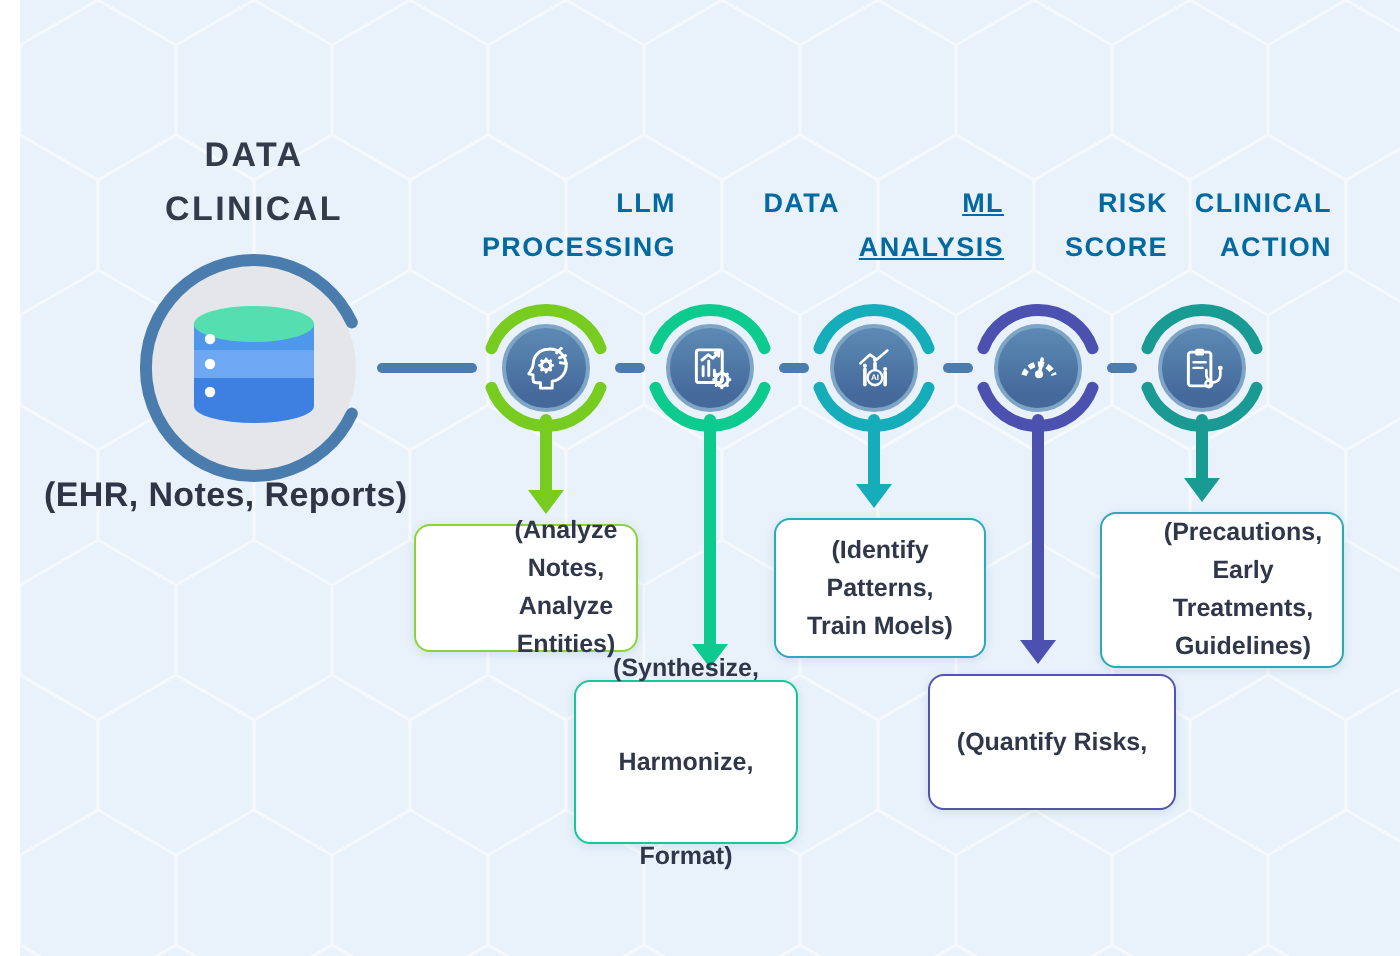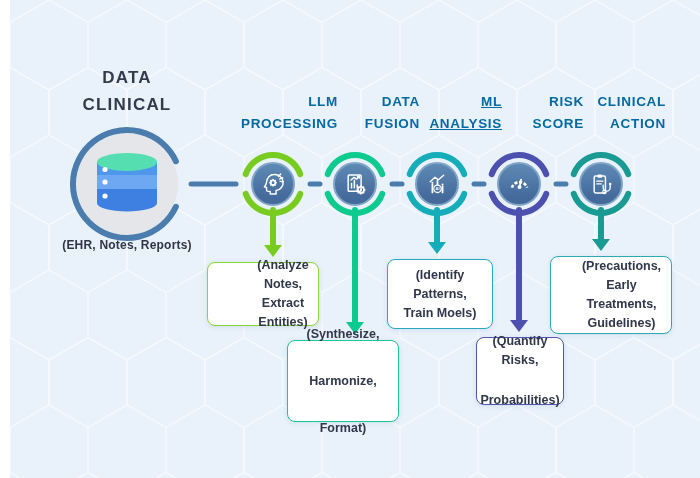--- a/index.html
+++ b/index.html
@@ -4,21 +4,21 @@
 <style>
   html,body{margin:0;padding:0;}
   body{font-family:"Liberation Sans","DejaVu Sans",sans-serif;}
   #stage{position:relative;width:700px;height:478px;overflow:hidden;background:#e9f2fb;margin-left:10px;}
   .abs{position:absolute;}
   svg{display:block;}
 
   
   .src-title{left:37px;top:64px;width:160px;text-align:center;font-size:17px;font-weight:bold;
              color:#333b4b;letter-spacing:1.2px;line-height:27px;}
-  .src-sub{left:12px;top:238px;width:210px;text-align:center;font-size:12px;font-weight:bold;
+  .src-sub{left:12px;top:238px;width:210px;font-size:17px;font-weight:bold;
            color:#2f3545;letter-spacing:0.2px;}
   .stage-label{top:91px;width:130px;text-align:right;font-size:13.5px;font-weight:bold;
                color:#0369a1;letter-spacing:0.7px;line-height:22px;}
   .stage-label span{display:block;}
   .label-0{left:198px;} .label-1{left:280px;} .label-2{left:362px;text-decoration:underline;} .label-3{left:444px;} .label-4{left:526px;}
 
   
   .inner-circle{top:162px;width:44px;height:44px;border-radius:50%;
                 background:linear-gradient(180deg,#5d8ab4 0%,#44699b 85%);
                 border:2px solid #7ea4c6;box-sizing:border-box;
@@ -26,21 +26,21 @@
   .ic0{left:241px;} .ic1{left:323px;} .ic2{left:405px;} .ic3{left:487px;} .ic4{left:569px;}
 
   
   .callout{background:#ffffff;border:1.6px solid #999;border-radius:8px;box-sizing:border-box;
            display:flex;flex-direction:column;align-items:center;justify-content:center;
            font-size:12.5px;font-weight:bold;color:#30374a;line-height:19px;text-align:center;
            box-shadow:0 1px 5px rgba(90,125,160,0.18);}
   .b0{left:197px;top:262px;width:112px;height:64px;}
   .b1{left:277px;top:340px;width:112px;height:82px;gap:28px;}
   .b2{left:377px;top:259px;width:106px;height:70px;}
-  .b3{left:466px;top:337px;width:88px;height:68px;gap:21px;}
+  .b3{left:454px;top:337px;width:124px;height:68px;gap:21px;}
   .b4{left:540px;top:256px;width:122px;height:78px;padding-left:21px;}
 </style>
 </head>
 <body>
 
 <div id="stage">
 
   <svg class="abs" width="700" height="478" style="left:0;top:0;opacity:0.55;">
     <defs>
       <pattern id="hexp" width="78" height="135" patternUnits="userSpaceOnUse">
@@ -117,21 +117,20 @@
     <span style="display:block;">CLINICAL</span>
   </div>
   <div class="abs src-sub">(EHR, Notes, Reports)</div>
 
   <div class="abs stage-label label-0">
     <span>LLM</span>
     <span>PROCESSING</span>
   </div>
   <div class="abs stage-label label-1">
     <span>DATA</span>
-    <span>FUSION</span>
   </div>
   <div class="abs stage-label label-2">
     <span>ML</span>
     <span>ANALYSIS</span>
   </div>
   <div class="abs stage-label label-4">
     <span>CLINICAL</span>
     <span>ACTION</span>
   </div>
   <div class="abs stage-label label-3">
@@ -189,34 +188,33 @@
       <rect x="8.5" y="3" width="4" height="3" rx="0.8" fill="#ffffff" stroke="none"></rect>
       <path d="M7.8 9h5.4M7.8 11.5h4" stroke-width="1.1"></path>
       <path d="M13.5 12.5v2.3a3.1 3.1 0 0 0 6.2 0v-1.9" stroke-width="1.2"></path>
       <circle cx="19.7" cy="11.6" r="1.1" fill="#ffffff" stroke="none"></circle>
       <circle cx="14.6" cy="18.6" r="1.5" stroke-width="1.1"></circle>
     </svg>
   </div>
 
   <div class="abs callout b0" style="border-color: rgb(139, 212, 55); padding-left: 40px;">
     <span>(Analyze Notes,</span>
-    <span>Extract Entities)</span>
+    <span>Analyze Entities)</span>
   </div>
   <div class="abs callout b1" style="border-color: rgb(22, 199, 154);">
     <span>(Synthesize,</span>
     <span>Harmonize,</span>
     <span>Format)</span>
   </div>
   <div class="abs callout b2" style="border-color: rgb(41, 169, 192);">
     <span>(Identify Patterns,</span>
     <span>Train Moels)</span>
   </div>
   <div class="abs callout b3" style="border-color: rgb(81, 84, 176);">
     <span>(Quantify Risks,</span>
-    <span>Probabilities)</span>
   </div>
   <div class="abs callout b4" style="border-color: rgb(43, 169, 180);">
     <span>(Precautions, Early</span>
     <span>Treatments,</span>
     <span>Guidelines)</span>
   </div>
 
 </div>
 
 </body></html>

